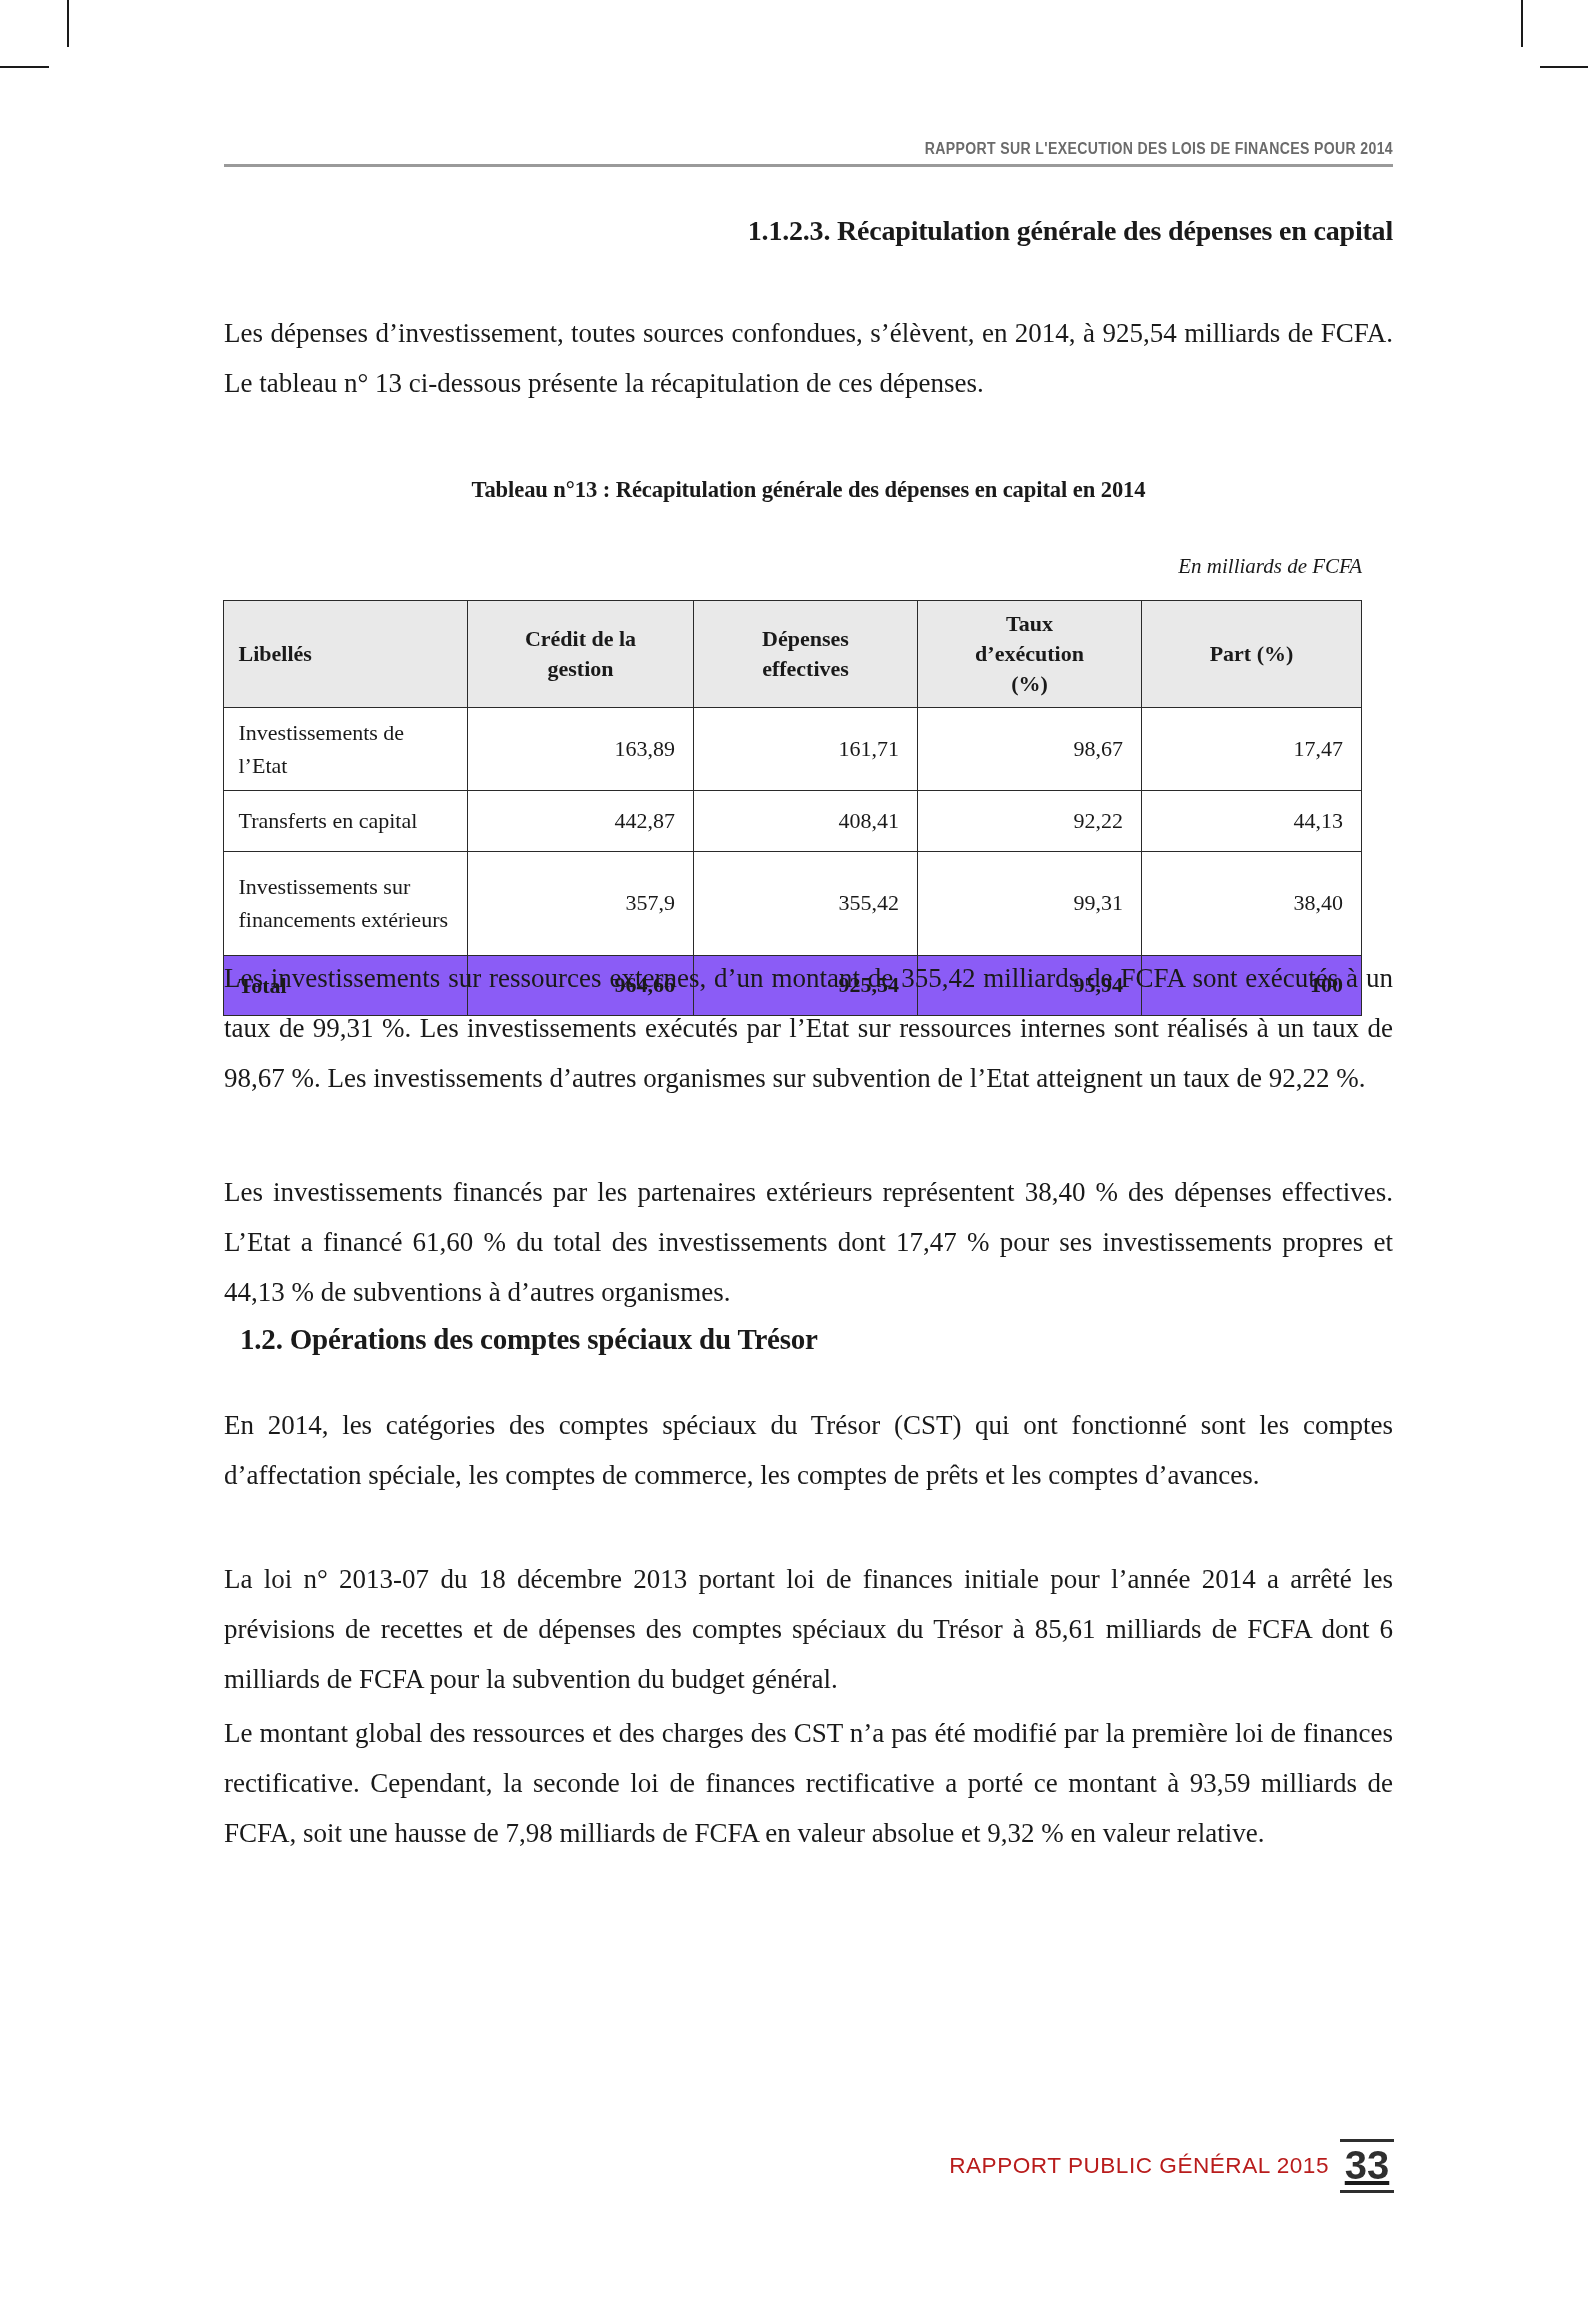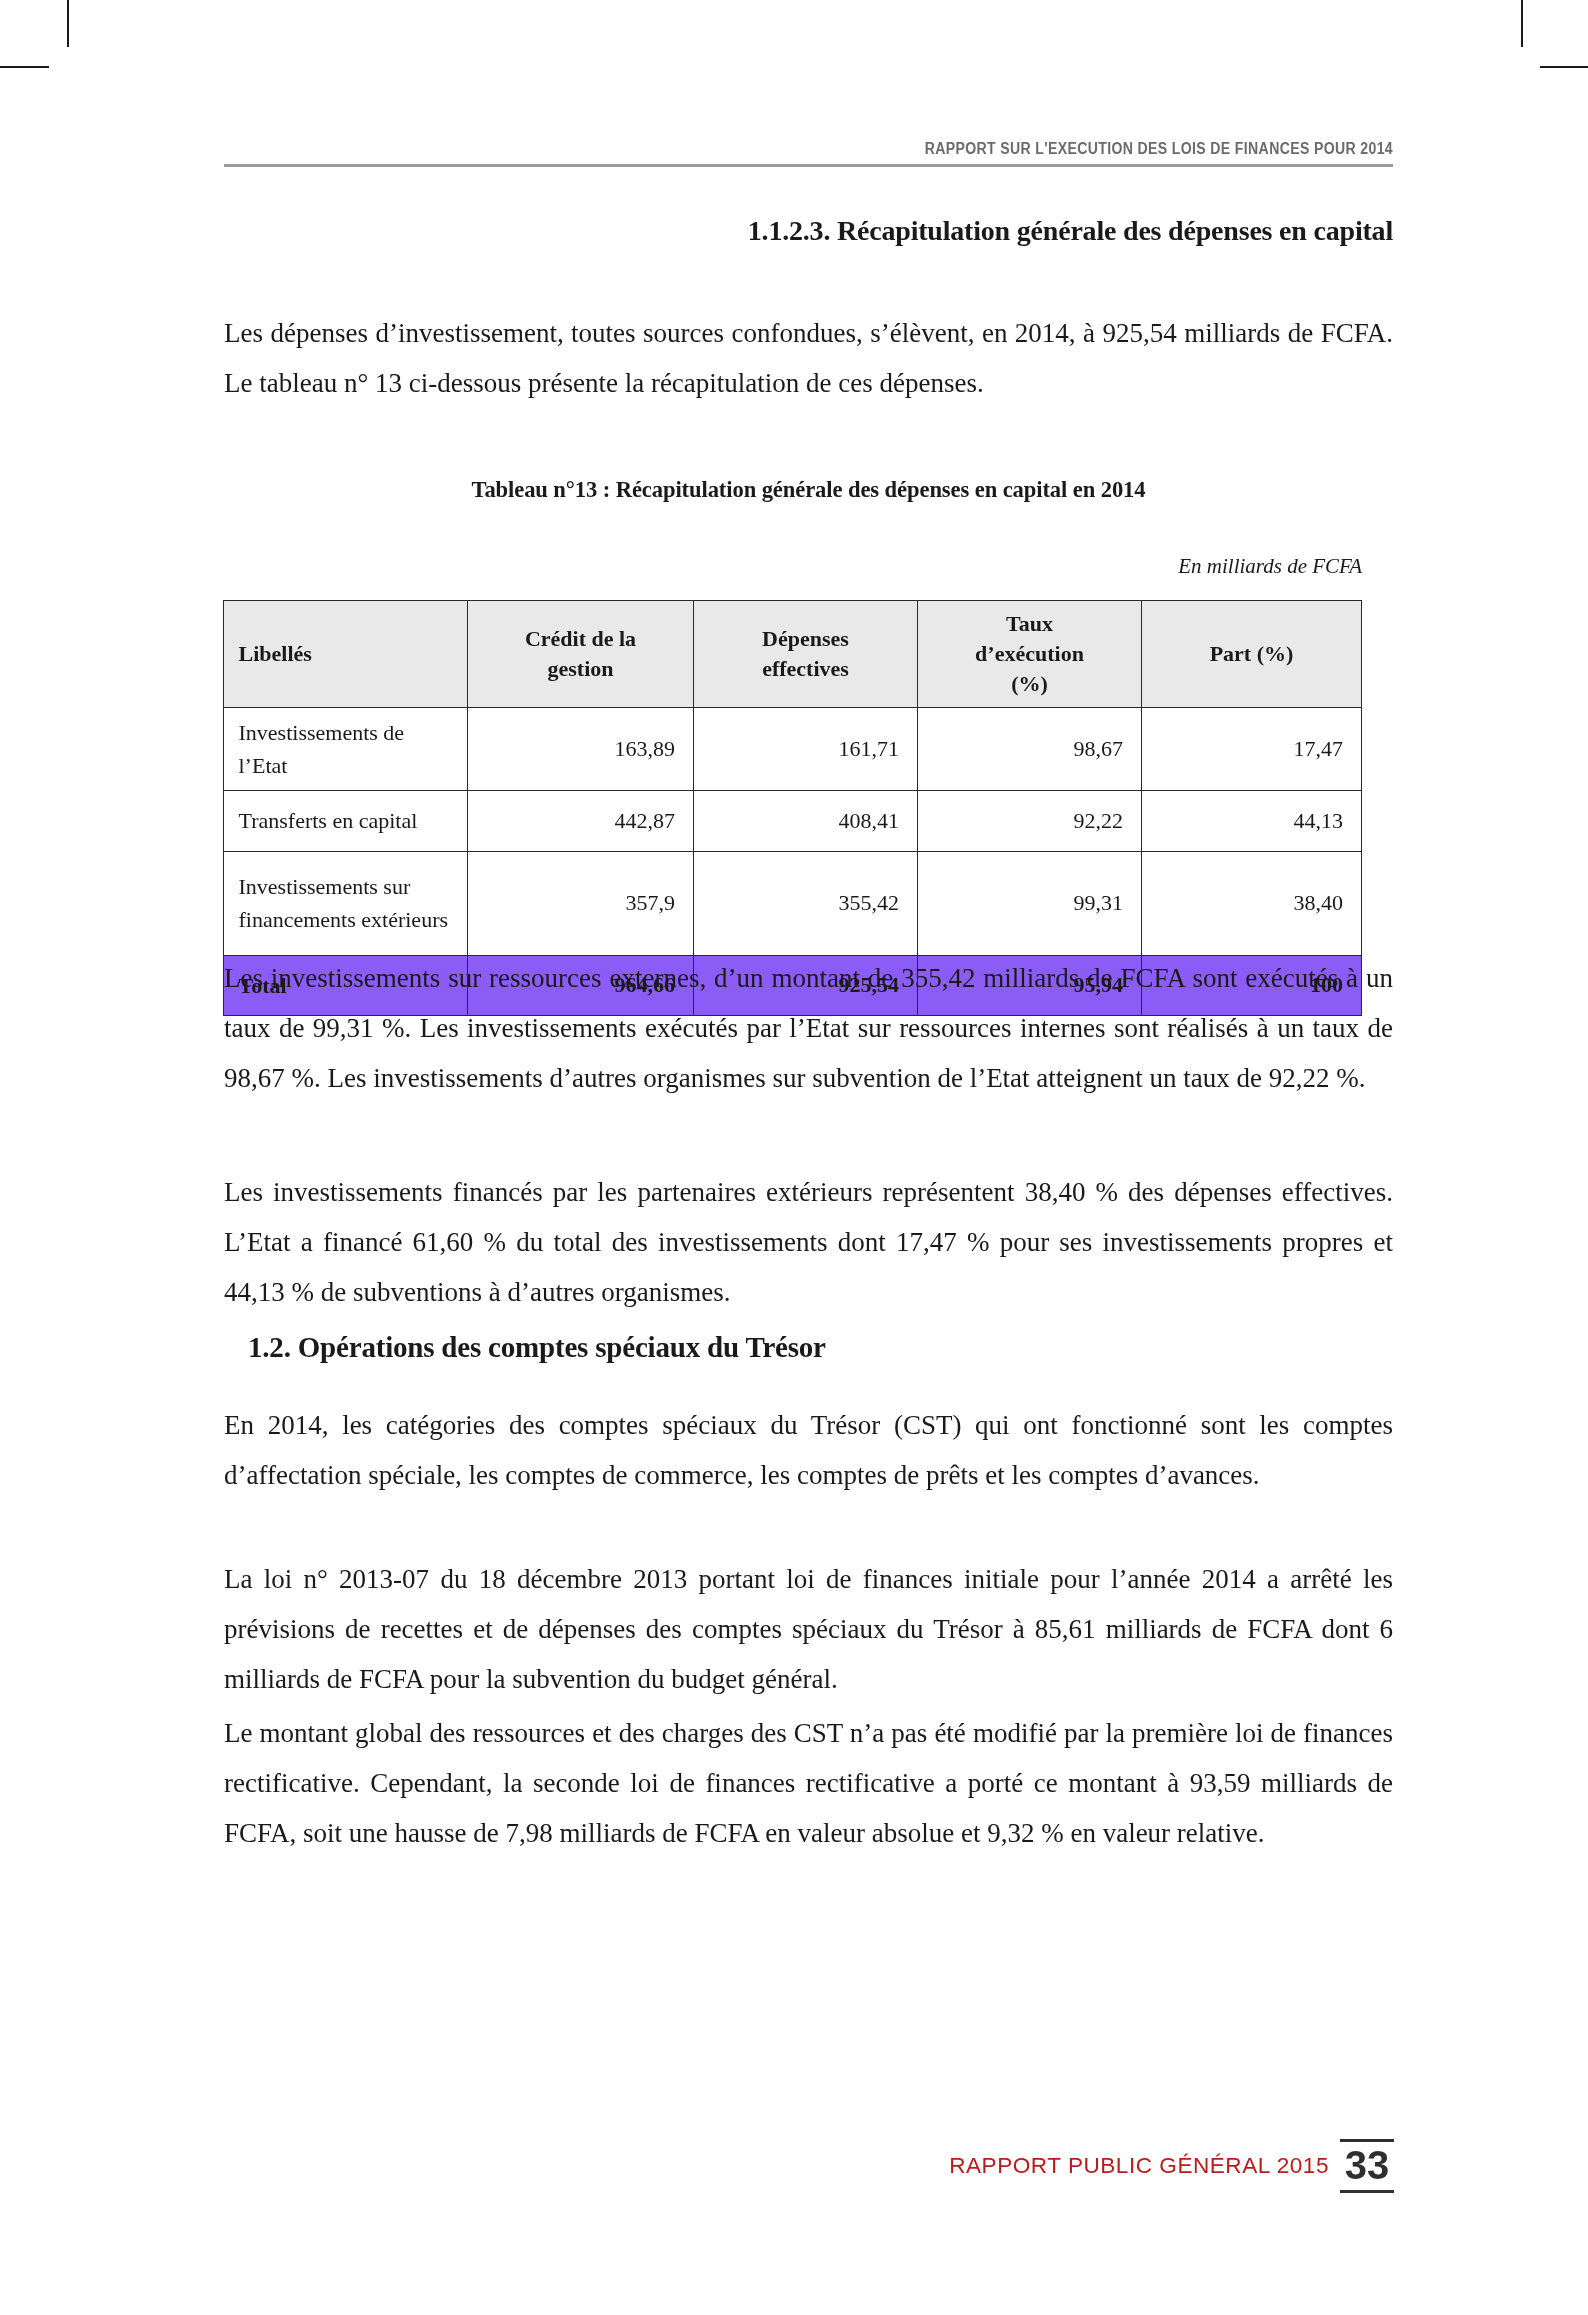--- a/index.html
+++ b/index.html
@@ -66,21 +66,21 @@
     font-size: 28px;
     font-weight: bold;
     text-align: right;
     letter-spacing: -0.2px;
   }
   h2.subsection-heading {
     position: absolute;
     left: 240px;
     top: 1323px;
     width: 1153px;
-    margin: 8px;
+    margin: 0;
     font-size: 29px;
     font-weight: bold;
     letter-spacing: -0.2px;
   }
 
   
   .para {
     position: absolute;
     left: 224px;
     width: 1169px;
@@ -181,20 +181,21 @@
     font-size: 22.6px;
     color: #b91c1c;
     letter-spacing: 0.5px;
     white-space: nowrap;
   }
   .footer-pagebox {
     display: flex;
     flex-direction: column;
     align-items: stretch;
     width: 54px;
+    text-decoration: underline;
   }
   .footer-pagerule {
     height: 2.7px;
     background: #2f2f2f;
     width: 100%;
   }
   .footer-pagenum {
     font-family: "Liberation Sans", "DejaVu Sans", sans-serif;
     font-weight: bold;
     font-size: 40px;

